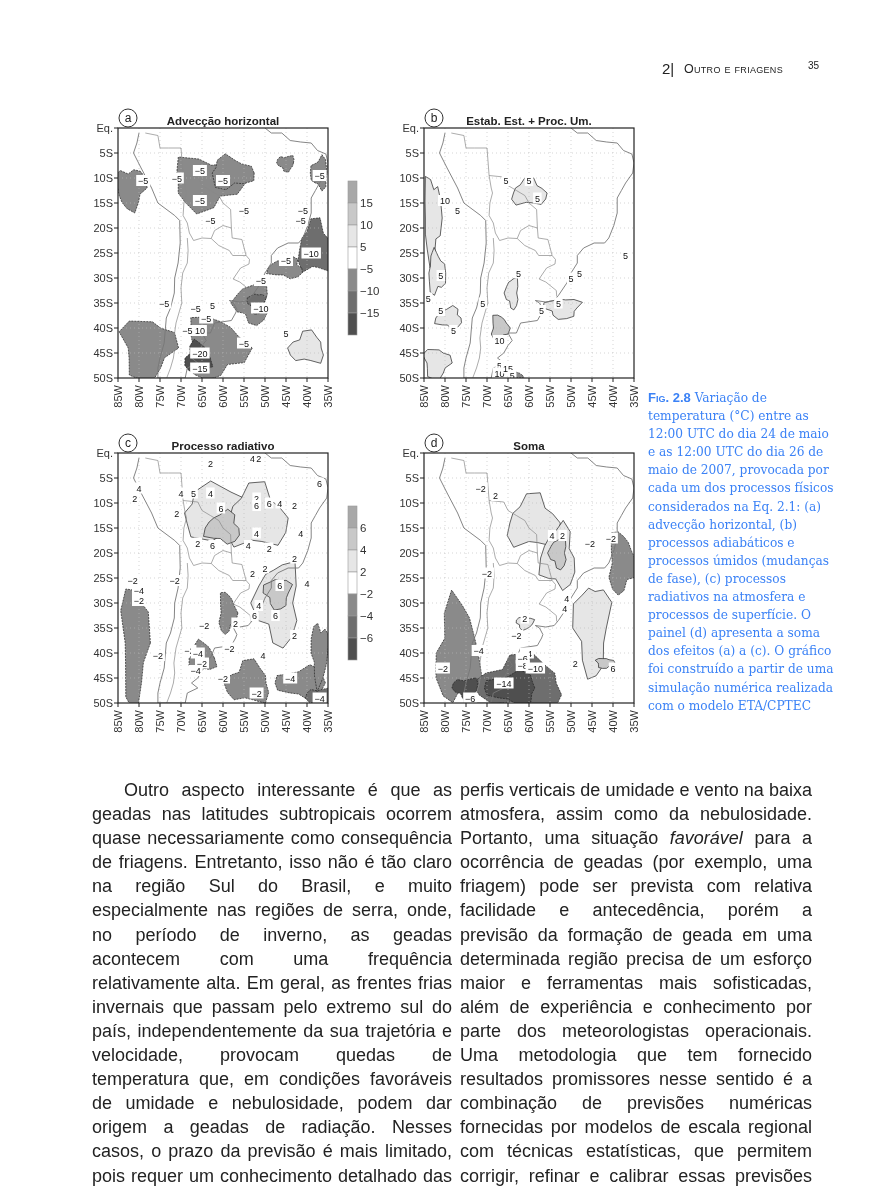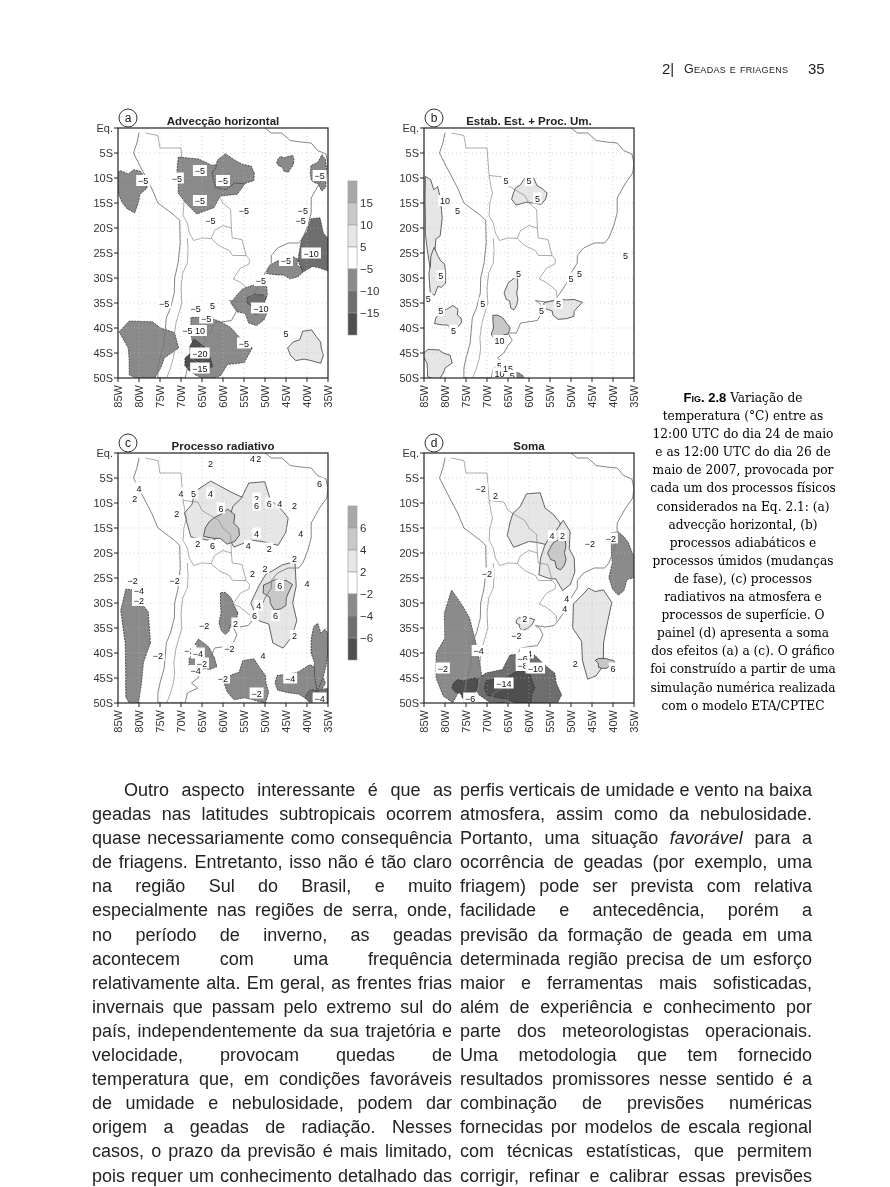--- a/index.html
+++ b/index.html
@@ -1,44 +1,44 @@
 <!DOCTYPE html>
 <html><head>
 <meta charset="utf-8">
 <style>
   html,body{margin:0;padding:0;background:#fff;}
   body{width:890px;height:1187px;position:relative;overflow:hidden;font-family:"DejaVu Serif",serif;color:#222;}
   .header{position:absolute;top:60px;left:0;width:890px;height:20px;}
   .hdr-chapter{position:absolute;left:662px;top:0;font-family:"Liberation Sans",sans-serif;font-size:15px;color:#222;}
   .hdr-title{position:absolute;left:684px;top:2px;font-family:"Liberation Sans",sans-serif;font-size:12.5px;letter-spacing:0.3px;font-variant:small-caps;text-transform:none;color:#222;}
-  .hdr-page{position:absolute;left:808px;top:0;font-family:"Liberation Sans",sans-serif;font-size:15px;color:#222;}
+  .hdr-page{position:absolute;left:808px;top:0;font-family:"Liberation Sans",sans-serif;font-size:10px;color:#222;}
 
   .panel{position:absolute;}
   .panel svg{display:block;overflow:visible;}
   .panel-title{font-family:"Liberation Sans",sans-serif;font-size:11.5px;font-weight:bold;fill:#222;}
   .panel-letter{font-family:"Liberation Sans",sans-serif;font-size:12px;fill:#222;}
   .tick{font-family:"Liberation Sans",sans-serif;font-size:11px;fill:#333;}
   .clabel{font-family:"Liberation Sans",sans-serif;font-size:9px;fill:#111;}
   .cb-label{font-family:"Liberation Sans",sans-serif;font-size:11.5px;fill:#333;}
 
-  .caption{position:absolute;left:648px;top:389px;width:190px;font-family:"DejaVu Serif",serif;font-size:12.2px;line-height:18.1px;color:#000000;text-align:center;}
+  .caption{position:absolute;left:648px;top:389px;width:190px;font-family:"DejaVu Serif",serif;font-size:12.2px;line-height:18.1px;color:#3b82f6;}
   .caption .fig{font-family:"Liberation Sans",sans-serif;font-weight:bold;font-variant:small-caps;font-size:13px;}
 
   .col{position:absolute;top:778px;width:360px;font-family:Liberation Sans, sans-serif;font-size:18px;line-height:24.1px;color:#222;text-align:justify;}
   .col-left{left:92px;}
   .col-right{left:460px;width:352px;}
   .col p{margin:0;}
   .col-left p{text-indent:32px;}
 </style>
 </head>
 <body>
 
 <div class="header">
   <span class="hdr-chapter">2|</span>
-  <span class="hdr-title">Geadas e friagens</span>
+  <span class="hdr-title">Outro e friagens</span>
   <span class="hdr-page">35</span>
 </div>
 
 <div class="panel" id="panel-a" style="left:82px;top:108px;">
     <svg width="260" height="320">
       <circle cx="46" cy="10" r="9" fill="#fff" stroke="#333" stroke-width="1"></circle>
       <text x="46" y="14" text-anchor="middle" class="panel-letter">a</text>
       <text x="141" y="17" text-anchor="middle" class="panel-title">Advecção horizontal</text>
       <defs>
         <clipPath id="clip-a">

